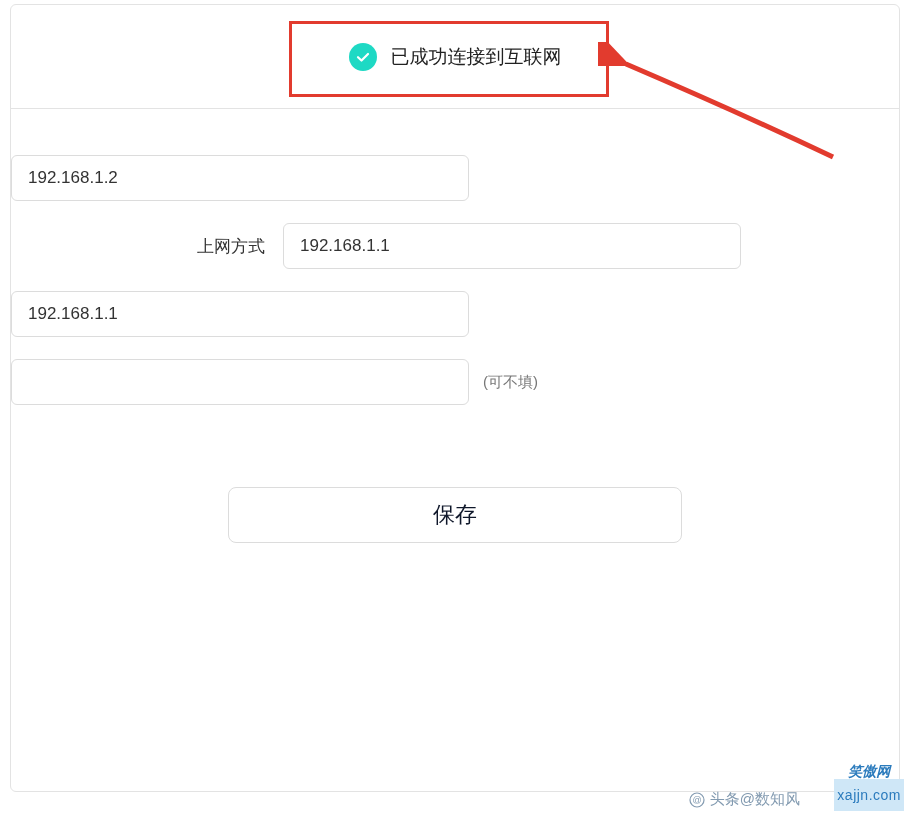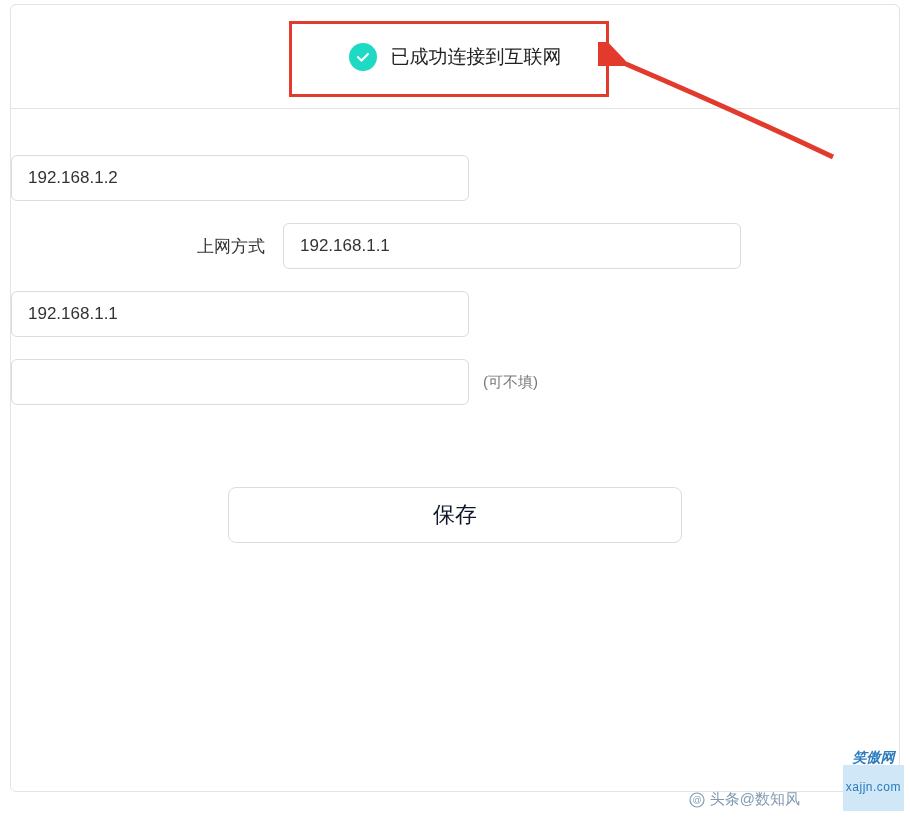--- a/index.html
+++ b/index.html
@@ -148,24 +148,24 @@
       text-align: center;
       line-height: 1.15;
     }
     .watermark-2 .w-top {
       font-size: 14px;
       color: #2b7bbd;
       font-style: italic;
       font-weight: bold;
     }
     .watermark-2 .w-bot {
-      font-size: 12px;
+      font-size: 14px;
       background: #cfe7f7;
       color: #2b7bbd;
-      padding: 16px 3px;
+      padding: 8px 3px;
       letter-spacing: 0.5px;
     }
   </style>
 </head>
 <body>
 
 <div class="panel">
 
   <div class="status-bar">
     <div class="status-pill">

